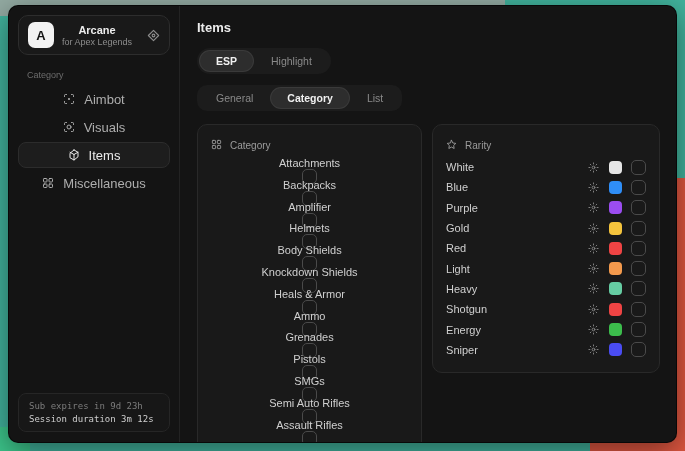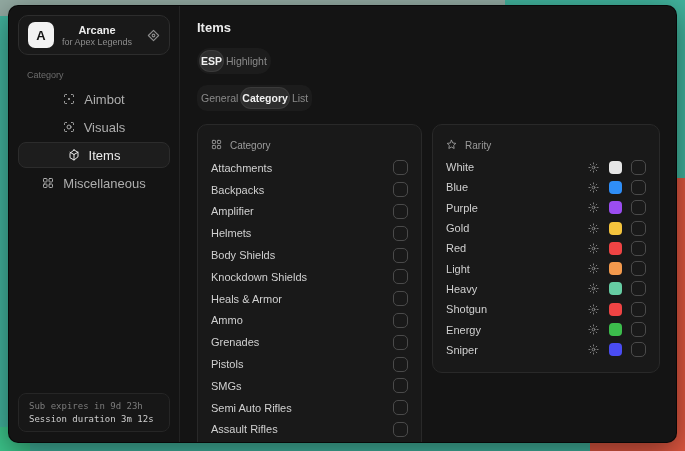--- a/index.html
+++ b/index.html
@@ -37,32 +37,32 @@
   .footer-line1 { font-size:9px; color:#7c7c7c; margin-bottom:3px; }
   .footer-line2 { font-size:9px; color:#cfcfcf; }
 
   
   .main { flex:1; display:flex; flex-direction:column; padding:14px 16px 0 17px; min-width:0; }
   .main-title { font-size:13px; font-weight:bold; color:#ececec; }
 
   .pill-group { margin-top:13px; display:inline-flex; align-self:flex-start; background:#1c1c1c; padding:3px; gap:2px; }
   .mode-toggle { border-radius:999px; }
   .tabs { margin-top:11px; border-radius:10px; }
-  .seg { padding:4px 1px; border-radius:999px; font-size:10.5px; color:#8a8a8a; cursor:pointer; white-space:nowrap; }
+  .seg { padding:4px 16px; border-radius:999px; font-size:10.5px; color:#8a8a8a; cursor:pointer; white-space:nowrap; }
   .seg.active { background:#2d2d2d; color:#f0f0f0; font-weight:bold; box-shadow:0 0 0 1px #3a3a3a; }
 
   .panels { margin-top:13px; display:flex; gap:10px; flex:1 1 auto; min-height:0; overflow:hidden; align-items:flex-start; }
   .panel { background:#191919; border:1px solid #292929; border-radius:10px; padding:8px 13px 12px; }
   .category-panel { width:233px; height:348px; }
   .rarity-panel { width:236px; }
 
   .panel-header { display:flex; align-items:center; gap:8px; height:24px; color:#9c9c9c; font-size:10px; }
   .panel-header svg { color:#9c9c9c; }
 
-  .cat-row { height:21.8px; display:flex; align-items:center; justify-content:space-between; }
+  .cat-row { height:21.8px; display:flex; align-items:center; justify-content:space-between;flex-direction:column; }
   .row-label { font-size:11px; color:#d0d0d0; }
 
   .checkbox { width:15px; height:15px; border:1.5px solid #4a4a4a; border-radius:5px; cursor:pointer; flex:0 0 auto; }
 
   .rar-row { height:20.3px; display:flex; align-items:center; }
   .rar-row .row-label { flex:1; }
   .gear-btn { display:flex; color:#8a8a8a; margin-right:10px; cursor:pointer; }
   .swatch { width:13px; height:13px; border-radius:4px; margin-right:9px; cursor:pointer; flex:0 0 auto; }
 </style>
 </head>

